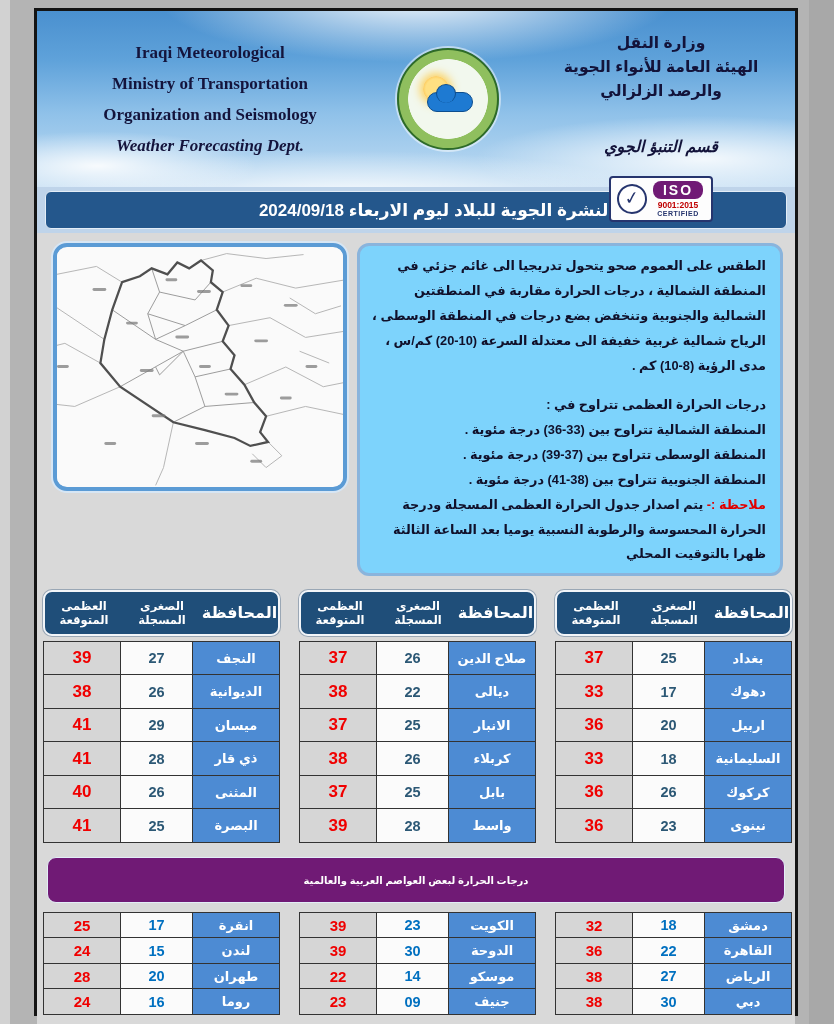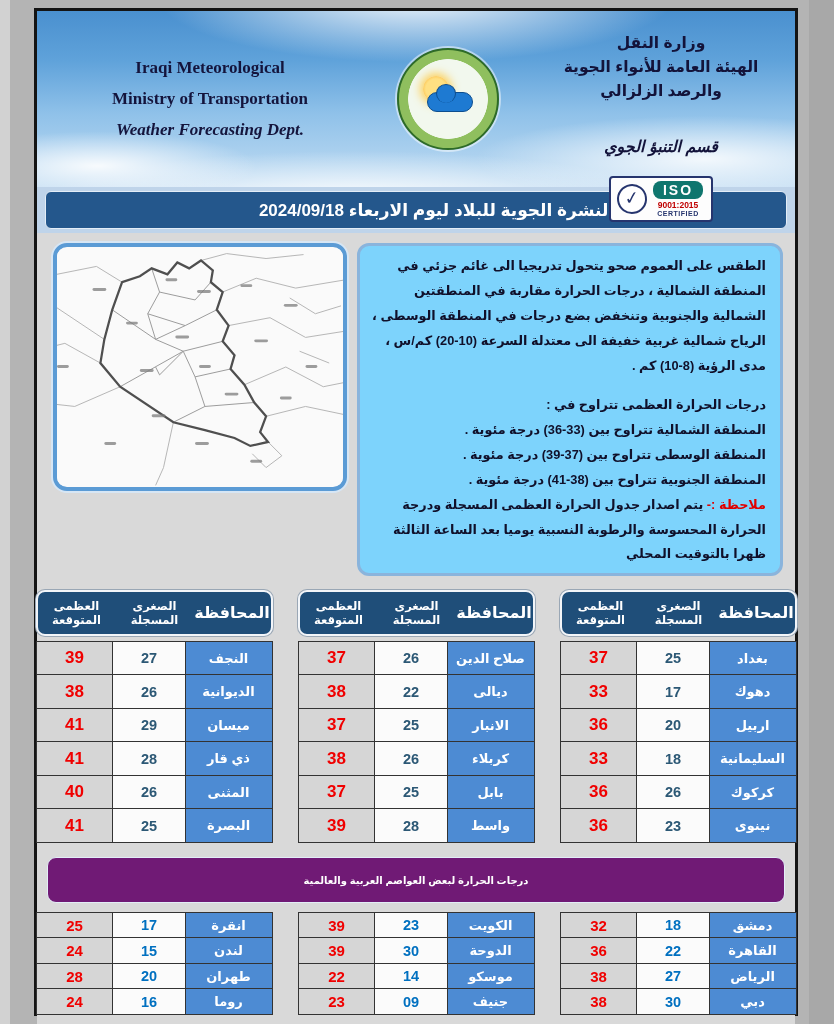--- a/index.html
+++ b/index.html
@@ -61,21 +61,21 @@
   .iso-badge{
     margin-top:16px;background:#fdfdfd;border:2px solid #26356e;border-radius:4px;
     display:flex;align-items:center;gap:6px;padding:3px 8px 3px 6px;direction:ltr;
   }
   .iso-check{
     width:26px;height:26px;border-radius:50%;border:2.5px solid #26356e;color:#26356e;
     font-size:18px;font-weight:bold;display:flex;align-items:center;justify-content:center;
     transform:rotate(-8deg);background:#fff;
   }
   .iso-txt{display:flex;flex-direction:column;align-items:center;line-height:1;}
-  .iso-word{background:#0f766e;color:#fff;font-weight:bold;font-size:14px;padding:2px 10px;border-radius:8px;letter-spacing:2px;}
+  .iso-word{background:#701a75;color:#fff;font-weight:bold;font-size:14px;padding:2px 10px;border-radius:8px;letter-spacing:2px;}
   .iso-std{color:#c00000;font-size:8.5px;font-weight:bold;margin-top:2px;}
   .iso-cert{color:#26356e;font-size:7px;font-weight:bold;margin-top:1px;letter-spacing:.5px;}
   
   .title-strip{background:#bfd4ea;padding:4px 8px;flex:none;}
   .title-bar{
     background:#24578c;border:1px solid #e3edf7;border-radius:6px;height:36px;
     display:flex;align-items:center;justify-content:center;direction:rtl;
     color:#ffffff;font-weight:bold;font-size:17px;padding-left:41px;
   }
   
@@ -89,21 +89,21 @@
   .map-box svg{width:100%;height:100%;display:block;}
   .text-box{
     flex:1;background:#7dd3fc;border:3px solid #8ab4dc;border-radius:12px;
     padding:8px 14px 6px 10px;direction:rtl;text-align:right;
     color:#10102a;font-weight:bold;font-size:12.8px;line-height:1.95;
   }
   .text-box .ranges{margin-top:14px;}
   .text-box .range-line{display:block;}
   .note-label{color:#e00000;}
   
-  .tables-row{display:flex;justify-content:center;gap:25px;padding:6px 6px 10px 6px;flex:none;}
+  .tables-row{display:flex;justify-content:space-between;gap:19px;padding:6px 6px 10px 6px;flex:none;}
   .tgroup{width:237px;flex:none;}
   .ghead{
     background:#1f4e79;border:2px solid #f2f5f9;border-radius:9px;height:42px;
     box-shadow:0 0 0 1px #9aa7b5;display:flex;align-items:center;
     color:#fff;font-weight:bold;font-size:11.5px;text-align:center;margin-bottom:6px;
   }
   .hcol{display:flex;flex-direction:column;justify-content:center;line-height:1.25;}
   .hcol.hmax,.hcol.hmin{width:78px;flex:none;}
   .hcol.hcity{flex:1;font-size:16px;}
   .trow{display:flex;height:35px;margin-top:-1.5px;}
@@ -126,20 +126,21 @@
 </style>
 </head>
 <body>
 
 <div class="doc">
 
   <div class="sky">
     <div class="eng-block">
       <span>Iraqi Meteorological</span>
       <span>Ministry of Transportation</span>
+      <span>Organization and Seismology</span>
       <span class="dept">Weather Forecasting Dept.</span>
     </div>
     <div class="logo-wrap">
       <div class="org-logo">
         <div class="sun"></div>
         <div class="cloud"></div>
       </div>
     </div>
     <div class="ar-block">
       <span>وزارة النقل</span>

